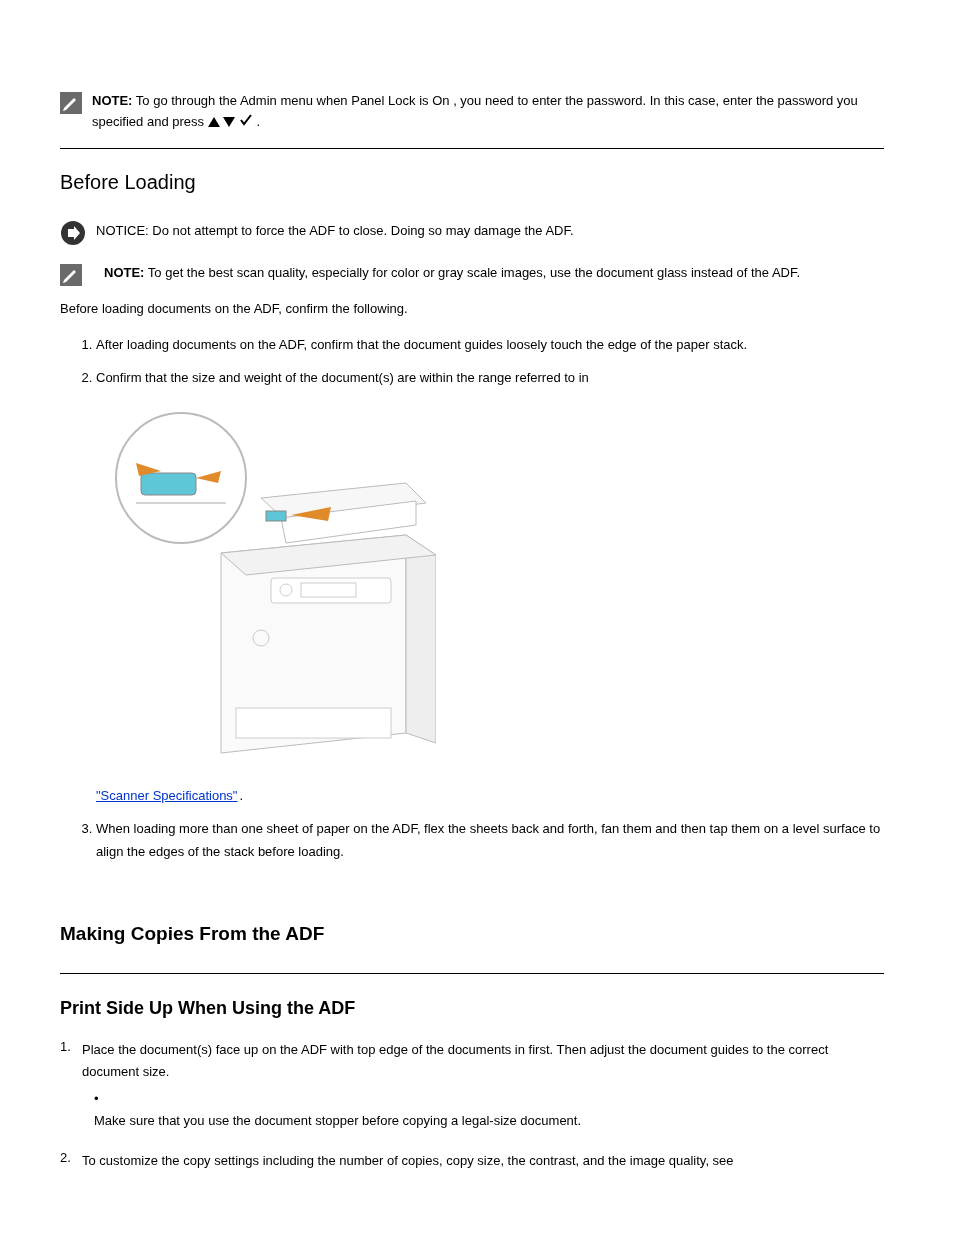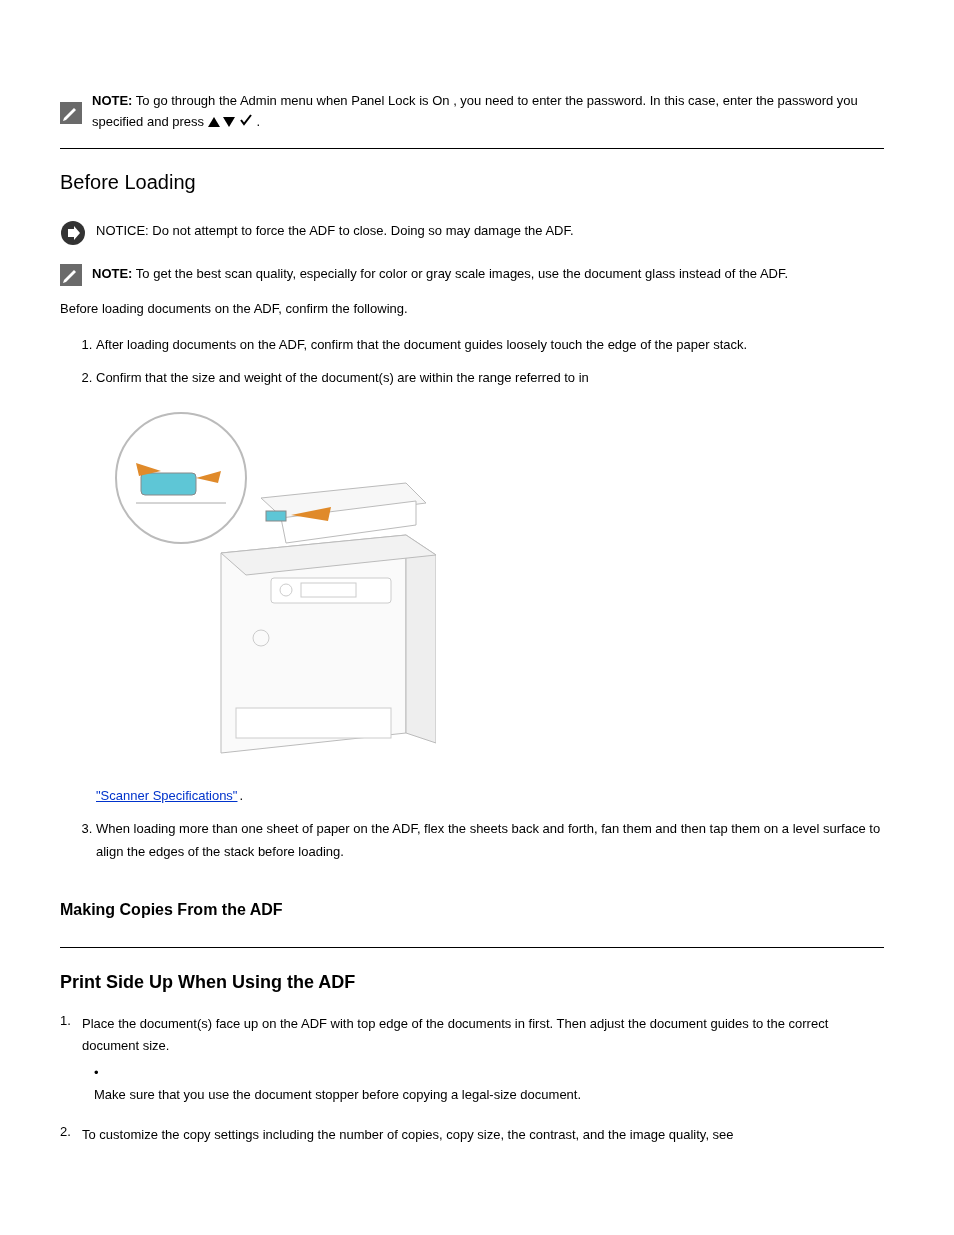--- a/index.html
+++ b/index.html
@@ -10,21 +10,21 @@
     font-family: Arial, Helvetica, sans-serif;
     font-size: 13px;
     color: #000;
     position: relative;
   }
   .page {
     padding: 40px 70px 40px 60px;
   }
   .note-block {
     display: flex;
-    align-items: center;
+    align-items: flex-start;
     margin: 50px 0 10px 0;
   }
   .note-icon {
     width: 22px;
     height: 22px;
     background: #555;
     position: relative;
     flex-shrink: 0;
     margin-right: 10px;
     margin-top: 2px;
@@ -52,39 +52,39 @@
   }
   .notice-icon {
     width: 26px;
     height: 26px;
     flex-shrink: 0;
     margin-right: 10px;
     margin-top: 0;
   }
   .notice-text { line-height: 1.65; }
   .notice-label { font-weight: normal; }
-  .note2 { margin-top: 8px; margin-bottom: 12px; }
+  .note2 { margin-top: 8px; margin-bottom: 12px; gap: 12px; }
   .body-para {
     line-height: 1.7;
     margin: 6px 0 14px 0;
   }
   .step-list {
     list-style: decimal;
     padding-left: 36px;
     line-height: 1.75;
   }
   .step-list li { margin-bottom: 10px; }
   .printer-wrap {
     margin: 14px 0 14px 10px;
   }
   .link { color: #0033cc; text-decoration: underline; }
   .big-title {
-    font-size: 16px;
+    font-size: 19px;
     font-weight: bold;
-    margin: 38px 0 28px 0;
+    margin: 60px 0 28px 0;
   }
   .hr-line2 {
     border: none;
     border-top: 1.5px solid #000;
     margin: 0 0 24px 0;
   }
   .sub-title {
     font-size: 18px;
     font-weight: bold;
     margin: 6px 0 20px 0;

